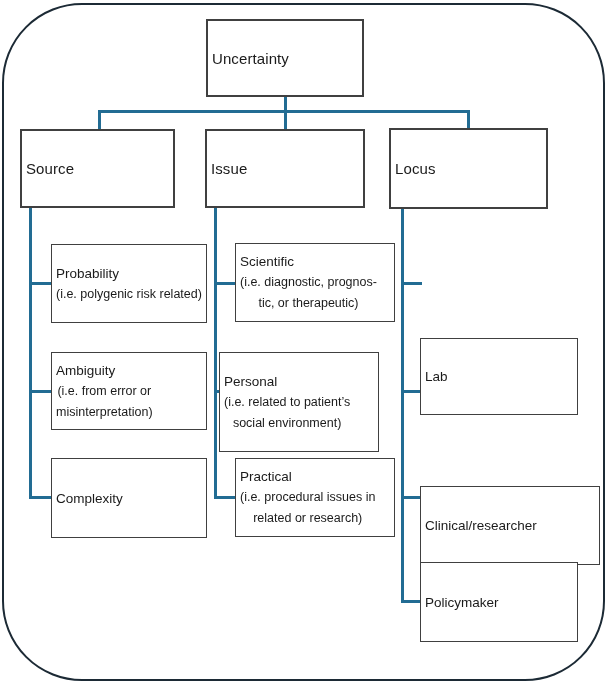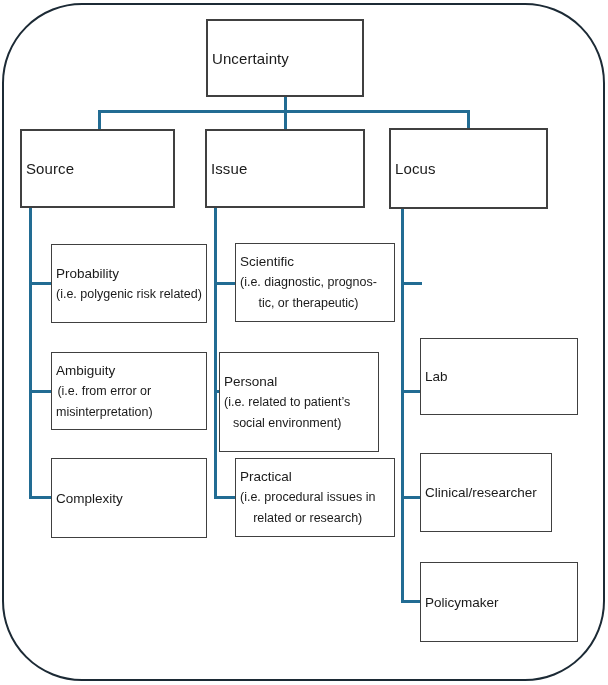--- a/index.html
+++ b/index.html
@@ -100,20 +100,20 @@
   </div>
   <div class="box child" style="left:235px;top:458px;width:160px;height:79px">
     <div class="title">Practical</div>
     <div class="caption">(i.e. procedural issues in
 related or research)</div>
   </div>
 
   <div class="box child" style="left:420px;top:338px;width:158px;height:77px">
     <div class="title">Lab</div>
   </div>
-  <div class="box child" style="left:420px;top:453px;width:132px;height:79px">
+  <div class="box child" style="left:420px;top:486px;width:180px;height:79px">
     <div class="title">Clinical/researcher</div>
   </div>
   <div class="box child" style="left:420px;top:562px;width:158px;height:80px">
     <div class="title">Policymaker</div>
   </div>
 
 </div>
 
 </body></html>

